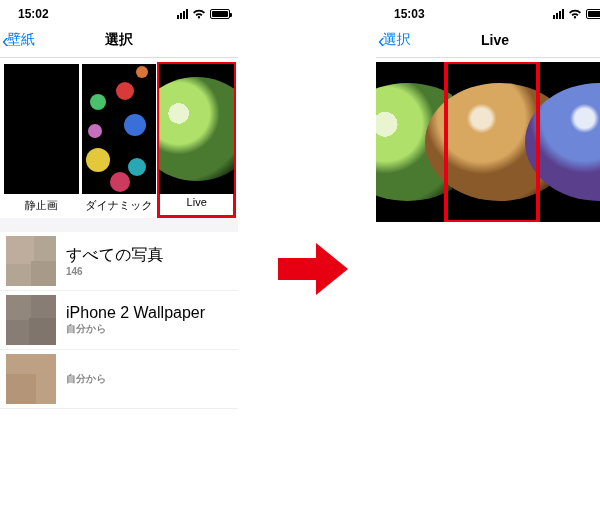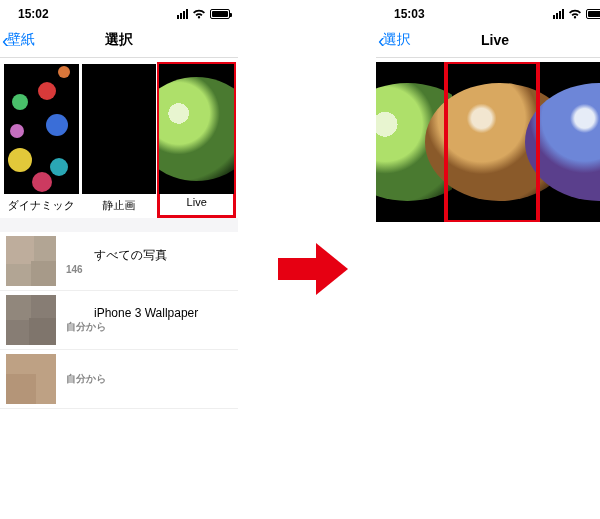--- a/index.html
+++ b/index.html
@@ -71,21 +71,21 @@
   .orb.green { left:-30%; background: radial-gradient(circle at 35% 35%, #e8f5d0 0 10%, #aee06a 10% 30%, #4a7a30 40% 65%, #0b1a08 80%); }
   .orb.orange { background: radial-gradient(circle at 38% 30%, #f2e6d0 0 8%, #d9a860 12% 35%, #8a5a2a 45% 70%, #120a04 85%); }
   .orb.blue { background: radial-gradient(circle at 40% 30%, #e6ecf7 0 8%, #6d86d8 12% 35%, #5a3f8c 45% 70%, #0a0720 85%); }
 
   
   .divider{ height:14px; background:#f5f5f7;}
   .album { display:flex; align-items:center; gap:10px; padding: 4px 6px; border-bottom:0.5px solid #eee;}
   .album .th { width:50px; height:50px; background:#ccc; position:relative; overflow:hidden;}
   .album .th::after{ content:""; position:absolute; inset:0; background: rgba(180,170,160,0.5);}
   .pix{position:absolute;}
-  .album .info .name { font-size:12px;margin-left:28px; }
+  .album .info .name { font-size:16px; }
   .album .info .count { font-size:10px; color:#888;font-weight:bold; }
 
   
   .carousel { position:relative; height:160px; margin-top:4px; background:#000; overflow:hidden;}
   .carousel .item{ position:absolute; top:6px; bottom:6px; width:96px; background:#000; }
   .carousel .item.c0{ left:-16px;}
   .carousel .item.c1{ left:76px; }
   .carousel .item.c2{ left:176px;}
   .carousel .item .orb{ position:absolute; width:155%; height:80%; top:10%; left:-28%; border-radius:50%;}
   .carousel .redbox{ position:absolute; top:-2px; left:68px; width:96px; height:164px; border:4px solid #e60012; }
@@ -118,37 +118,37 @@
   </div>
   <div class="nav">
     <div class="back">
       <span class="chev">‹</span>
       <span>壁紙</span>
     </div>
     <div class="title">選択</div>
   </div>
 
   <div class="cats">
+    <div class="cat">
+      <div class="thumb redswirl"></div>
+      <div class="label">静止画</div>
+    </div>
     <div class="cat">
       <div class="thumb bokeh">
         <span class="c" style="width:24px;height:24px;background:#e2c83a;left:4px;top:84px"></span>
         <span class="c" style="width:18px;height:18px;background:#d83a3a;left:34px;top:18px"></span>
         <span class="c" style="width:22px;height:22px;background:#3a6ed8;left:42px;top:50px"></span>
         <span class="c" style="width:16px;height:16px;background:#49c06a;left:8px;top:30px"></span>
         <span class="c" style="width:14px;height:14px;background:#c66fc0;left:6px;top:60px"></span>
         <span class="c" style="width:18px;height:18px;background:#2aa7b5;left:46px;top:94px"></span>
         <span class="c" style="width:12px;height:12px;background:#d8763a;left:54px;top:2px"></span>
         <span class="c" style="width:20px;height:20px;background:#cc3a60;left:28px;top:108px"></span>
       </div>
       <div class="label">ダイナミック</div>
     </div>
-    <div class="cat">
-      <div class="thumb redswirl"></div>
-      <div class="label">静止画</div>
-    </div>
     <div class="cat highlight">
       <div class="thumb planet">
         <div class="orb green"></div>
       </div>
       <div class="label">Live</div>
     </div>
   </div>
 
   <div class="divider"></div>
 
@@ -162,21 +162,21 @@
         <div class="name">すべての写真</div>
         <div class="count">146</div>
       </div>
     </div>
     <div class="album">
       <div class="th" style="background:#5a5048">
         <span class="pix" style="left:0;top:0;width:50%;height:50%;background:#6e6458"></span>
         <span class="pix" style="right:0;bottom:0;width:55%;height:55%;background:#4a4038"></span>
       </div>
       <div class="info">
-        <div class="name">iPhone 3 Wallpaper</div>
+        <div class="name">iPhone 2 Wallpaper</div>
         <div class="count">自分から</div>
       </div>
     </div>
     <div class="album">
       <div class="th" style="background:#c89868">
         <span class="pix" style="left:0;bottom:0;width:60%;height:60%;background:#b48050"></span>
       </div>
       <div class="info">
         <div class="count">自分から</div>
       </div>

